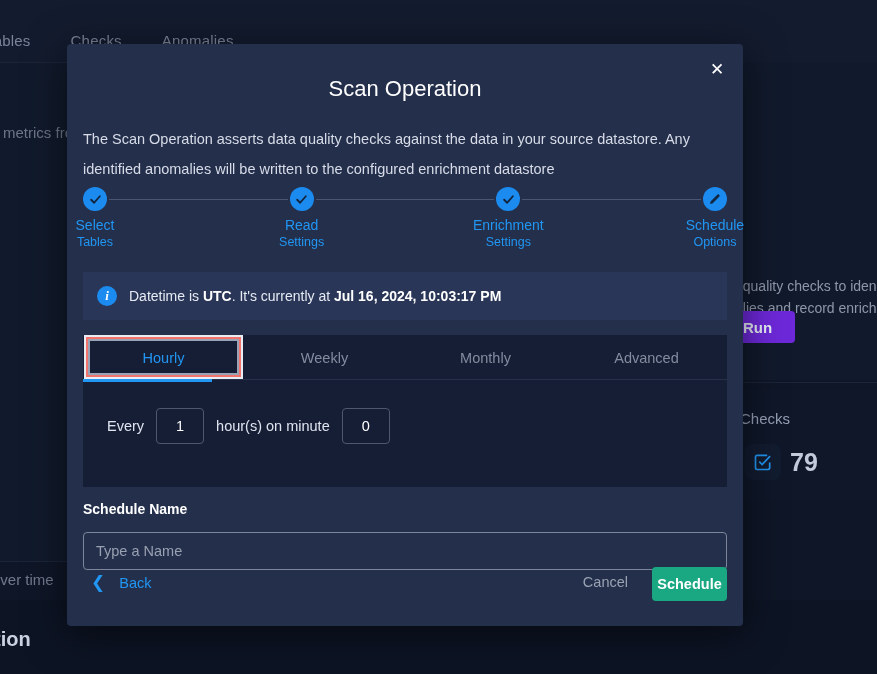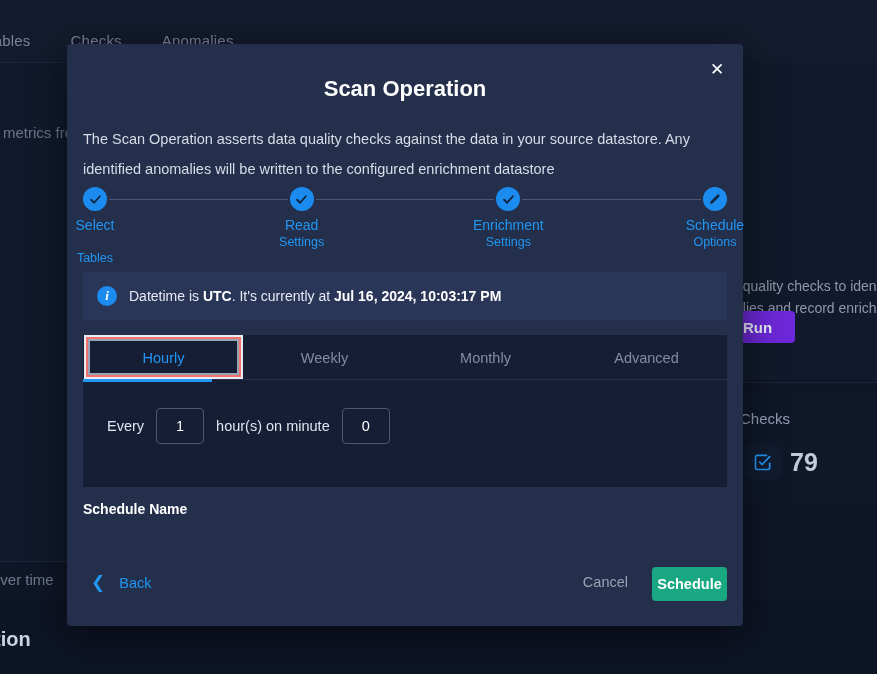--- a/index.html
+++ b/index.html
@@ -107,21 +107,21 @@
   .modal-close {
     position: absolute; right: 12px; top: 11px;
     width: 28px; height: 28px;
     display: flex; align-items: center; justify-content: center;
     color: #ffffff; font-size: 17px; line-height: 1;
     background: transparent; border: none; cursor: pointer;
   }
   .modal-title {
     position: absolute; left: 0; top: 32px; width: 676px;
     text-align: center;
-    color: #ffffff; font-size: 22px; font-weight: bold;
+    color: #ffffff; font-size: 22px; font-weight: normal;
   }
   .modal-desc {
     position: absolute; left: 16px; top: 80px; width: 644px;
     color: #d7dce8; font-size: 14.5px; line-height: 30px;
   }
 
   
   .stepper {
     position: absolute; left: 16px; top: 140px; width: 644px; height: 66px;
   }
@@ -142,21 +142,21 @@
   }
   .step-labels {
     position: relative; width: 100%; height: 36px;
     display: flex; justify-content: space-between;
     margin-top: 3px;
   }
   .step-label {
     width: 130px; text-align: center;
     display: flex; flex-direction: column; align-items: center;
   }
-  .step-label:first-child { margin-left: -53px; gap: 16px; }
+  .step-label:first-child { margin-left: -53px; }
   .step-label:last-child  { margin-right: -53px; }
   .step-label .l1 { color: #2196f3; font-size: 14px; line-height: 17px; }
   .step-label .l2 { color: #2196f3; font-size: 12.5px; line-height: 16px; }
 
   
   .info-bar {
     position: absolute; left: 16px; top: 228px;
     width: 644px; height: 48px;
     background: #2a3657;
     display: flex; align-items: center; gap: 12px;
@@ -376,20 +376,21 @@
     </div>
     <div class="tab-body">
       <span class="lbl">Every</span>
       <input class="num-input" value="1" style="">
       <span class="lbl">hour(s) on minute</span>
       <input class="num-input" value="0" style="">
     </div>
   </div>
 
   <span class="field-label">Schedule Name</span>
+  <input class="name-input" style="top: 488px;" placeholder="Type a Name">
 
   <div class="footer">
     <button class="back-btn">
       <span class="chev">❮</span>
       <span>Back</span>
     </button>
     <button class="cancel-btn">Cancel</button>
     <button class="schedule-btn">Schedule</button>
   </div>
 </div>

